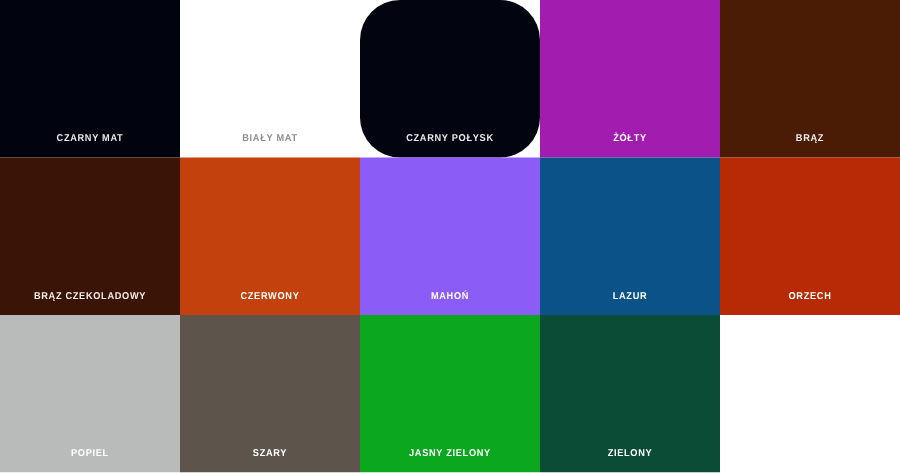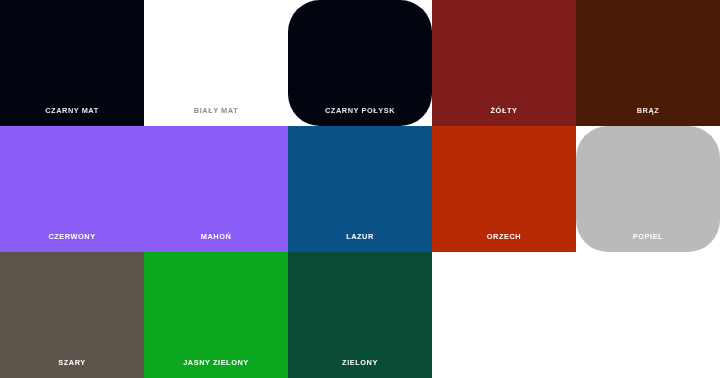--- a/index.html
+++ b/index.html
@@ -49,39 +49,42 @@
 <div id="swatch-grid">
     <div class="swatch" style="background-color: rgb(1, 3, 14);">
       <span class="swatch-label" style="color: rgb(232, 232, 234);">CZARNY MAT</span>
     </div>
     <div class="swatch" style="background-color: rgb(255, 255, 255);">
       <span class="swatch-label" style="color: rgb(141, 141, 141);">BIAŁY MAT</span>
     </div>
     <div class="swatch" style="background-color: rgb(2, 4, 15); border-radius: 32px;">
       <span class="swatch-label" style="color: rgb(232, 232, 234);">CZARNY POŁYSK</span>
     </div>
-    <div class="swatch" style="background-color: #7f1d1d;">
+    <div class="swatch" style="background-color: #a21caf;">
       <span class="swatch-label" style="color: rgb(255, 255, 255);">ŻÓŁTY</span>
     </div>
     <div class="swatch" style="background-color: rgb(74, 27, 5);">
       <span class="swatch-label" style="color: rgb(242, 236, 232);">BRĄZ</span>
     </div>
-    <div class="swatch" style="background-color: #8b5cf6; padding-left: 26px;">
+    <div class="swatch" style="background-color: rgb(58, 21, 6);">
+      <span class="swatch-label" style="color: rgb(242, 236, 232);">BRĄZ CZEKOLADOWY</span>
+    </div>
+    <div class="swatch" style="background-color: #c2410c; padding-left: 26px;">
       <span class="swatch-label" style="color: rgb(255, 255, 255);">CZERWONY</span>
     </div>
     <div class="swatch" style="background-color: #8b5cf6;">
       <span class="swatch-label" style="color: rgb(255, 255, 255);">MAHOŃ</span>
     </div>
     <div class="swatch" style="background-color: rgb(11, 82, 136);">
       <span class="swatch-label" style="color: rgb(255, 255, 255);">LAZUR</span>
     </div>
     <div class="swatch" style="background-color: rgb(184, 42, 6);">
       <span class="swatch-label" style="color: rgb(255, 255, 255);">ORZECH</span>
     </div>
-    <div class="swatch" style="background-color: rgb(185, 187, 187); border-radius: 32px;">
+    <div class="swatch" style="background-color: rgb(185, 187, 187);">
       <span class="swatch-label" style="color: rgb(255, 255, 255);">POPIEL</span>
     </div>
     <div class="swatch" style="background-color: rgb(93, 85, 76);">
       <span class="swatch-label" style="color: rgb(255, 255, 255);">SZARY</span>
     </div>
     <div class="swatch" style="background-color: rgb(11, 167, 30);">
       <span class="swatch-label" style="color: rgb(255, 255, 255);">JASNY ZIELONY</span>
     </div>
     <div class="swatch" style="background-color: rgb(10, 76, 54);">
       <span class="swatch-label" style="color: rgb(255, 255, 255);">ZIELONY</span>

